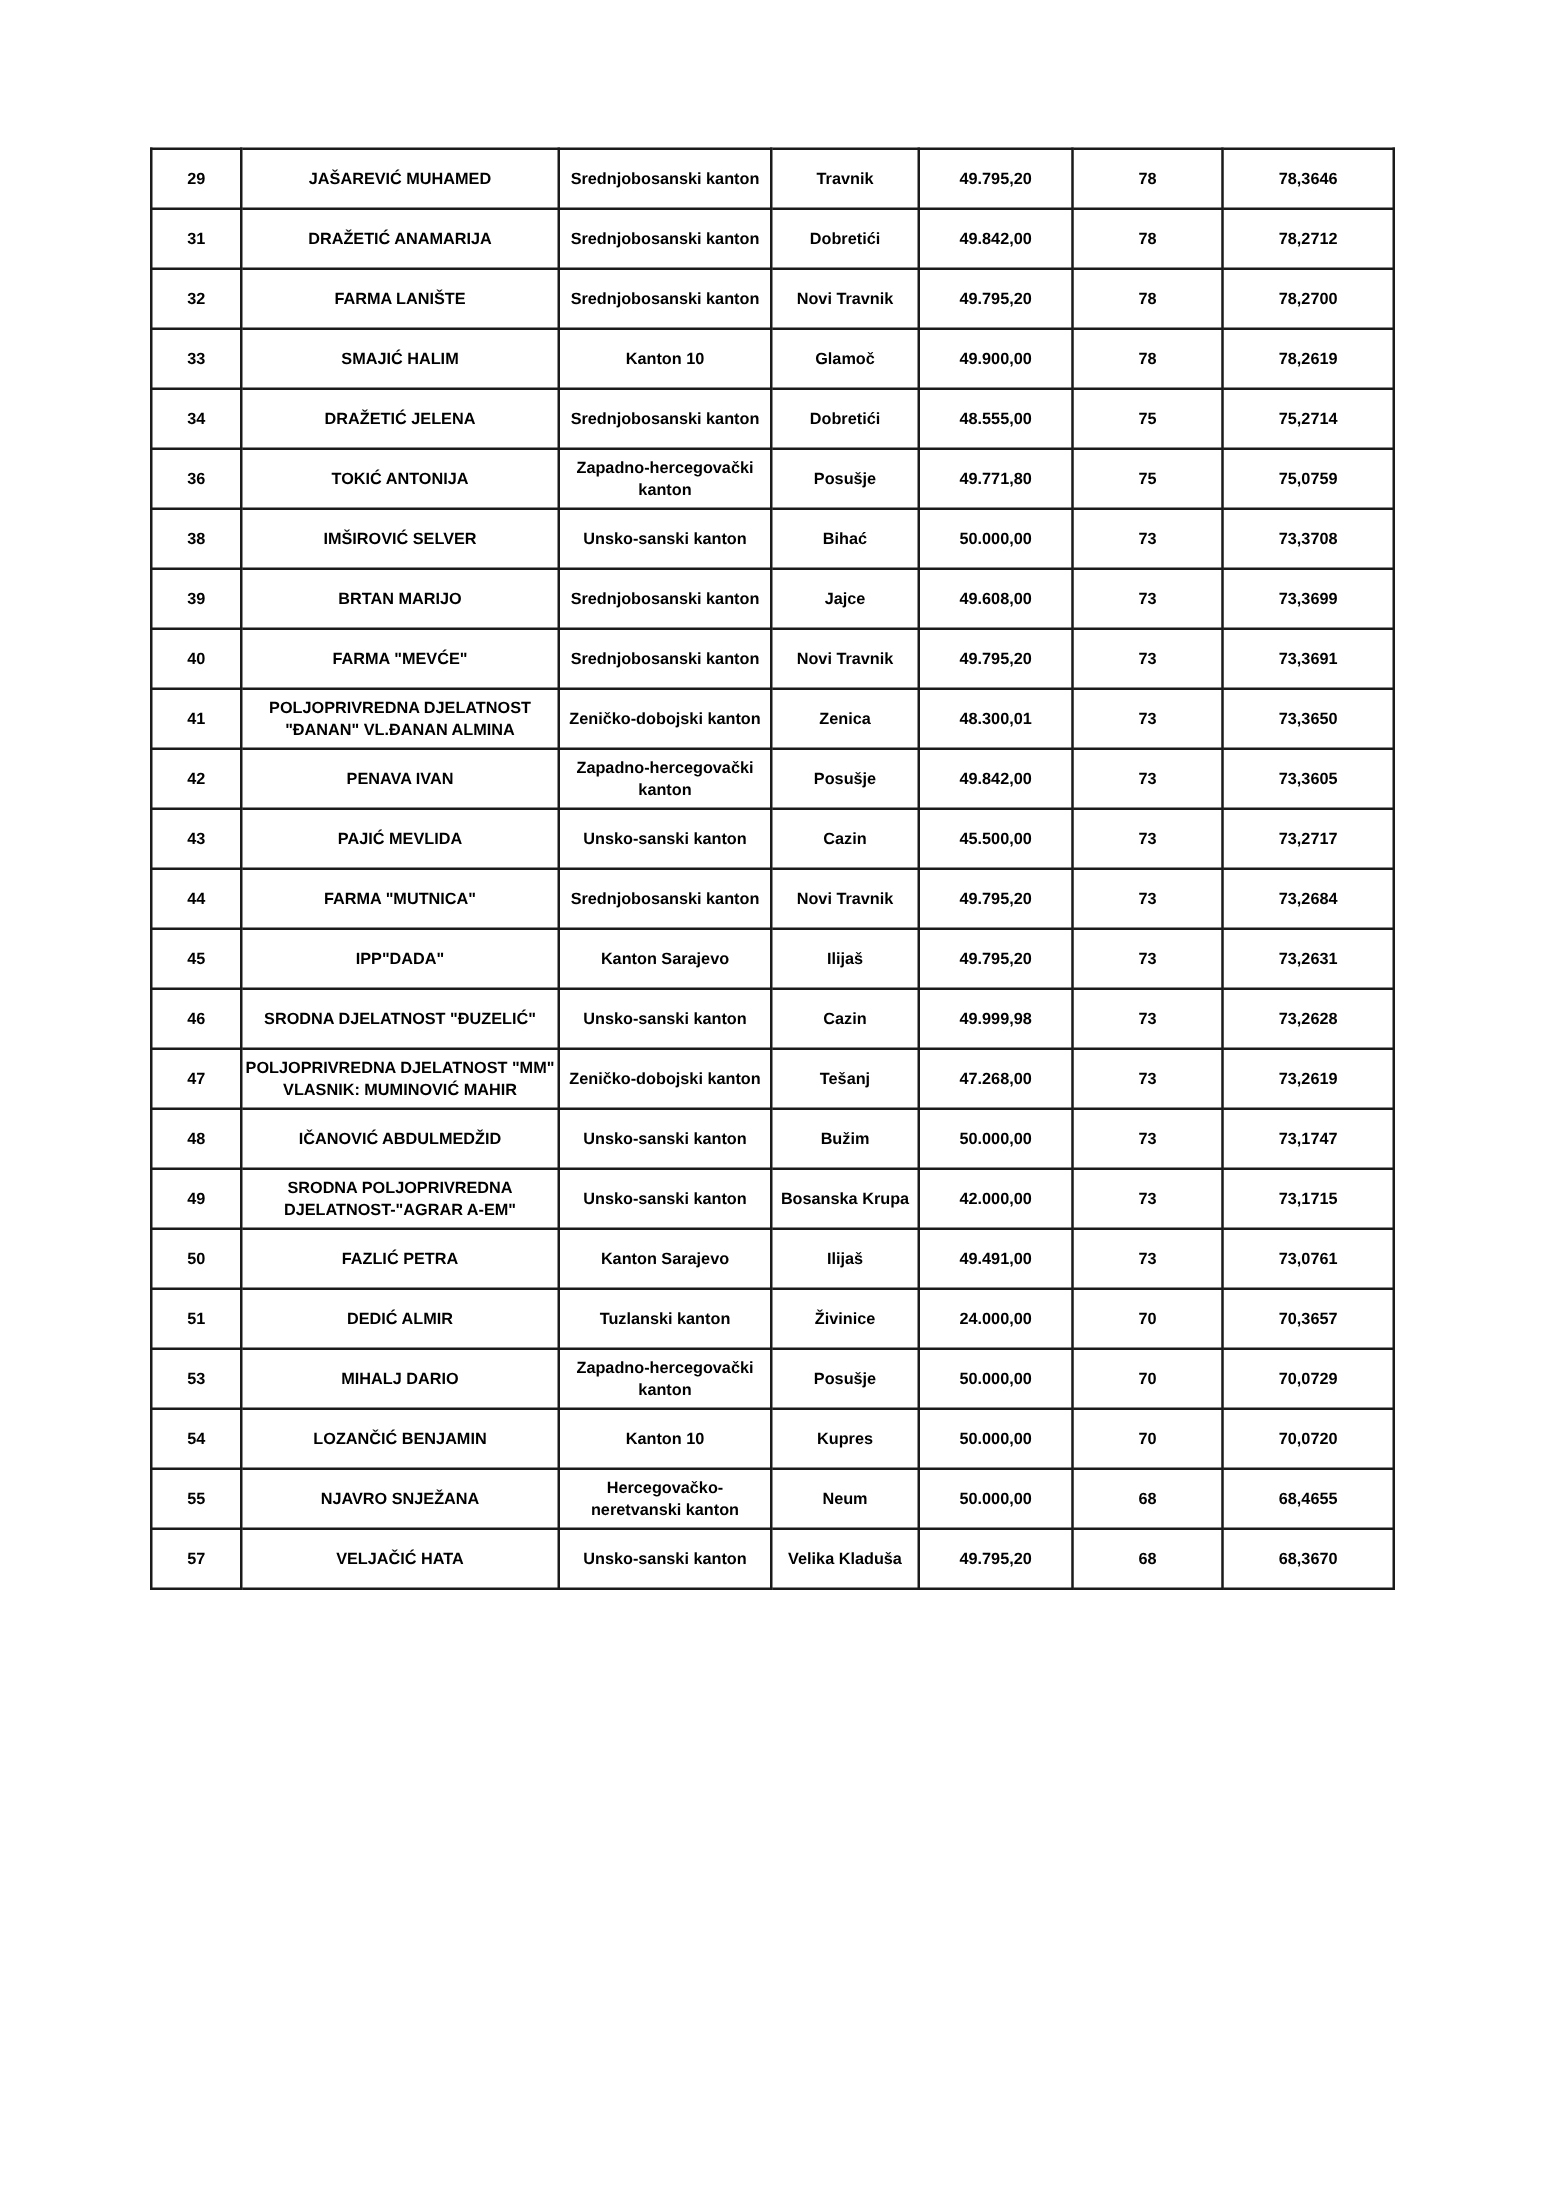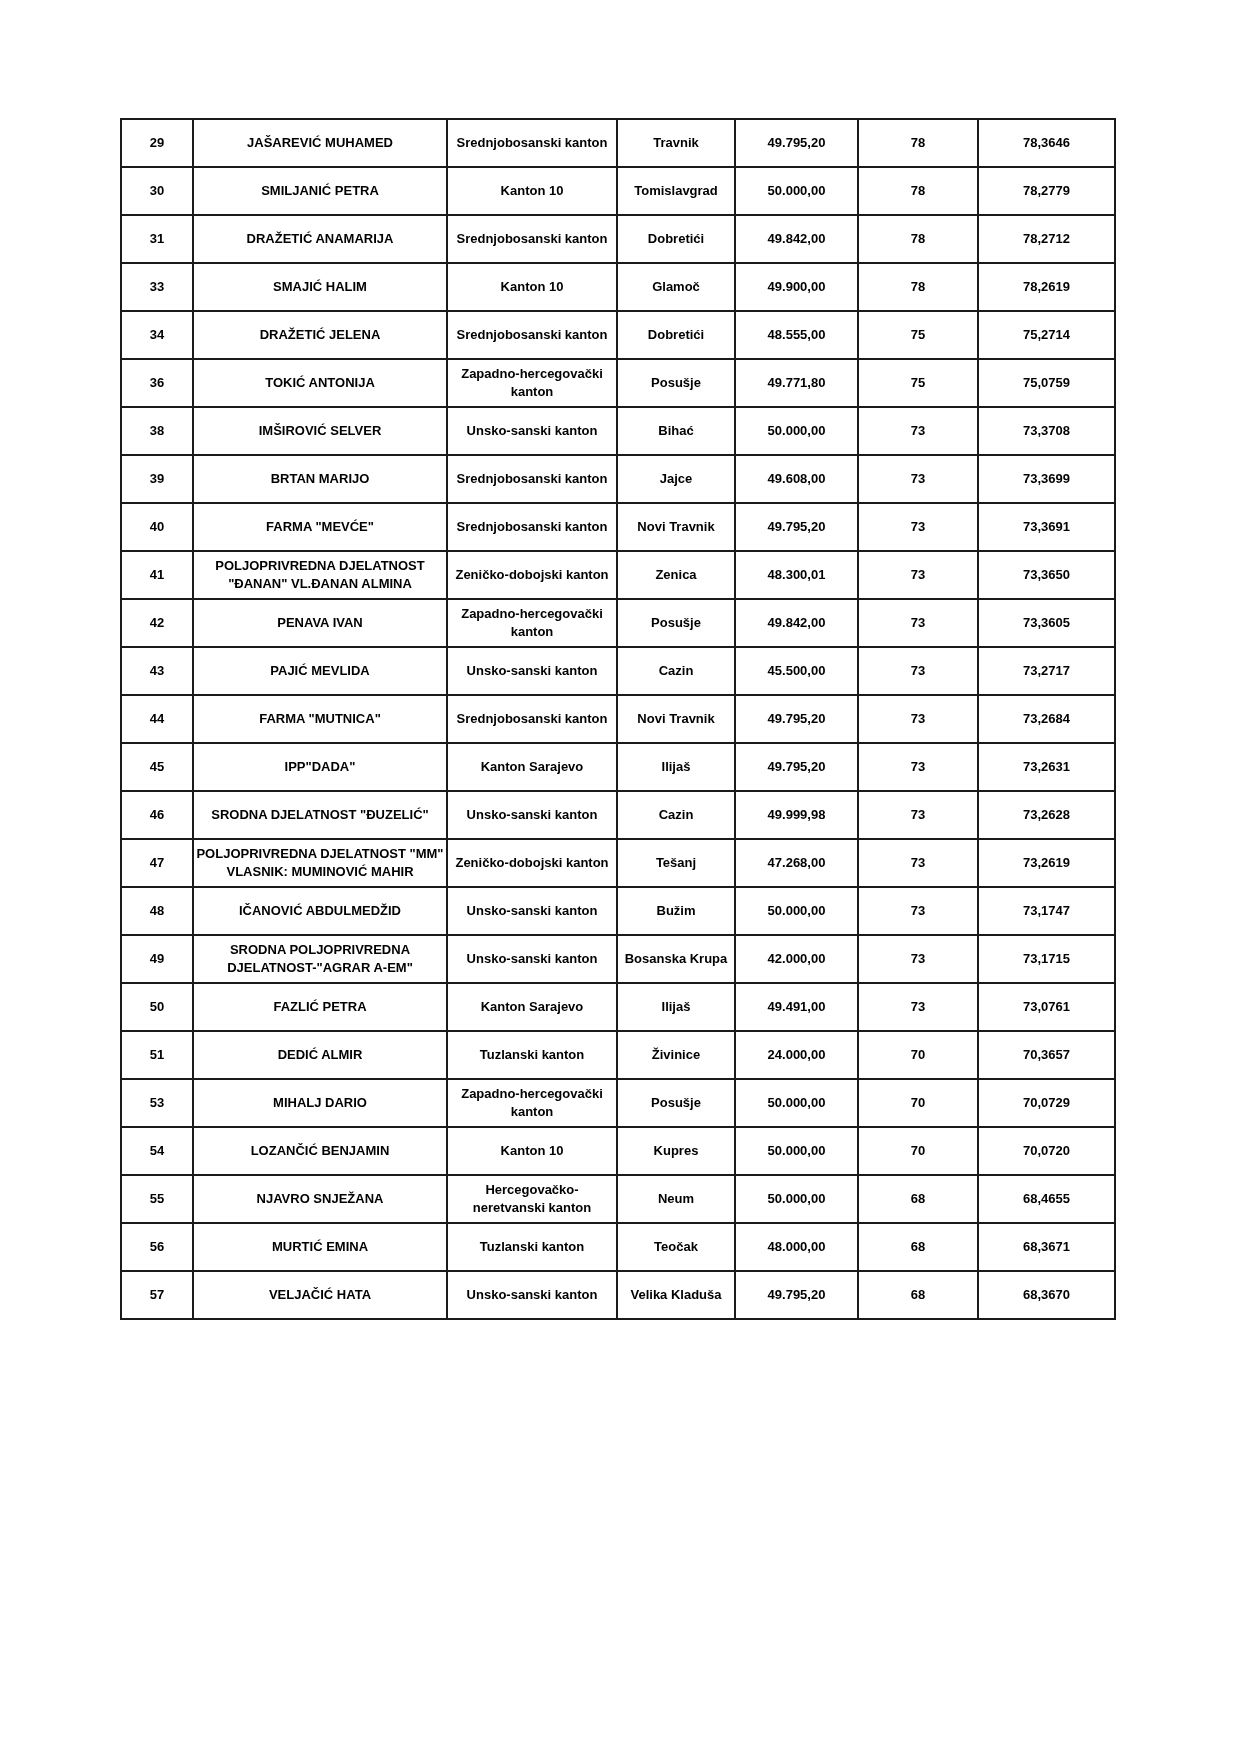--- a/index.html
+++ b/index.html
@@ -44,36 +44,36 @@
         <tr>
           <td class="c-rank">29</td>
           <td class="c-name">JAŠAREVIĆ MUHAMED</td>
           <td class="c-canton">Srednjobosanski kanton</td>
           <td class="c-city">Travnik</td>
           <td class="c-amount">49.795,20</td>
           <td class="c-points">78</td>
           <td class="c-score">78,3646</td>
         </tr>
         <tr>
-          <td class="c-rank">30</td>
-          <td class="c-name">SMILJANIĆ PETRA</td>
-          <td class="c-canton">Kanton 10</td>
-          <td class="c-city">Tomislavgrad</td>
-          <td class="c-amount">50.000,00</td>
-          <td class="c-points">78</td>
-          <td class="c-score">78,2779</td>
-        </tr>
-        <tr>
           <td class="c-rank">31</td>
           <td class="c-name">DRAŽETIĆ ANAMARIJA</td>
           <td class="c-canton">Srednjobosanski kanton</td>
           <td class="c-city">Dobretići</td>
           <td class="c-amount">49.842,00</td>
           <td class="c-points">78</td>
           <td class="c-score">78,2712</td>
+        </tr>
+        <tr>
+          <td class="c-rank">32</td>
+          <td class="c-name">FARMA LANIŠTE</td>
+          <td class="c-canton">Srednjobosanski kanton</td>
+          <td class="c-city">Novi Travnik</td>
+          <td class="c-amount">49.795,20</td>
+          <td class="c-points">78</td>
+          <td class="c-score">78,2700</td>
         </tr>
         <tr>
           <td class="c-rank">33</td>
           <td class="c-name">SMAJIĆ HALIM</td>
           <td class="c-canton">Kanton 10</td>
           <td class="c-city">Glamoč</td>
           <td class="c-amount">49.900,00</td>
           <td class="c-points">78</td>
           <td class="c-score">78,2619</td>
         </tr>
@@ -242,29 +242,20 @@
         <tr>
           <td class="c-rank">55</td>
           <td class="c-name">NJAVRO SNJEŽANA</td>
           <td class="c-canton">Hercegovačko-neretvanski kanton</td>
           <td class="c-city">Neum</td>
           <td class="c-amount">50.000,00</td>
           <td class="c-points">68</td>
           <td class="c-score">68,4655</td>
         </tr>
         <tr>
-          <td class="c-rank">56</td>
-          <td class="c-name">MURTIĆ EMINA</td>
-          <td class="c-canton">Tuzlanski kanton</td>
-          <td class="c-city">Teočak</td>
-          <td class="c-amount">48.000,00</td>
-          <td class="c-points">68</td>
-          <td class="c-score">68,3671</td>
-        </tr>
-        <tr>
           <td class="c-rank">57</td>
           <td class="c-name">VELJAČIĆ HATA</td>
           <td class="c-canton">Unsko-sanski kanton</td>
           <td class="c-city">Velika Kladuša</td>
           <td class="c-amount">49.795,20</td>
           <td class="c-points">68</td>
           <td class="c-score">68,3670</td>
         </tr>
       </tbody>
   </table>

